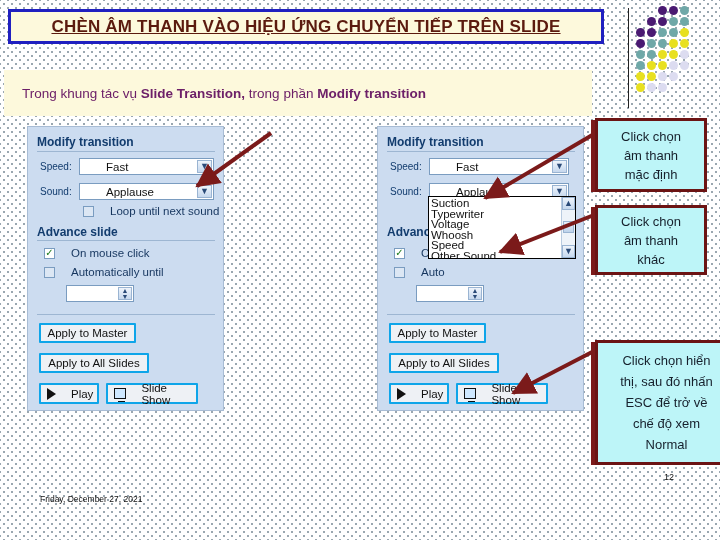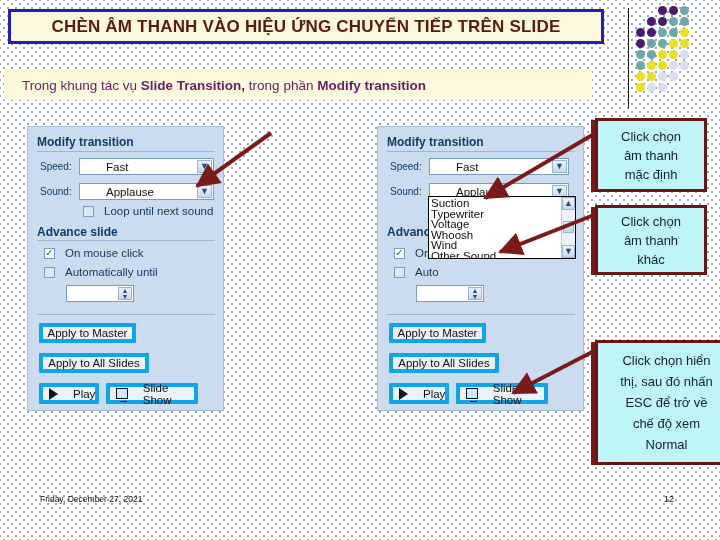--- a/index.html
+++ b/index.html
@@ -23,26 +23,26 @@
   
   #title-box{
     position:absolute;left:8px;top:9px;width:596px;height:35px;
     background:#fdf9dc;
     border:3px solid #2020c0;
     box-sizing:border-box;
     display:flex;align-items:center;justify-content:center;
   }
   #title-text{
     font-size:17px;font-weight:bold;color:#5b1a0e;
-    letter-spacing:.2px;white-space:nowrap;
+    letter-spacing:.2px;white-space:nowrap;text-decoration:underline;
   }
 
   
   #subtitle-box{
-    position:absolute;left:4px;top:70px;width:588px;height:30px;
+    position:absolute;left:4px;top:70px;width:588px;height:46px;
     background:#fdf9dc;
     box-sizing:border-box;
     display:flex;align-items:center;
   }
   #subtitle-text{
     font-size:13.5px;color:#6d2068;padding-left:18px;white-space:nowrap;
   }
   #subtitle-text b{color:#6d2068;}
 
   
@@ -79,41 +79,41 @@
   }
   .combo span.val{padding-left:3px;margin-left:23px;}
   .combo .arrow{
     position:absolute;right:1px;top:1px;width:15px;height:13px;
     background:linear-gradient(#eef4fb,#c6d8ee);
     border:1px solid #9ab4d2;box-sizing:border-box;
     display:flex;align-items:center;justify-content:center;
     color:#2a4a78;font-size:9px;line-height:1;
   }
 
-  .cbrow{position:absolute;display:flex;align-items:center;gap:10px;font-size:11.5px;color:#15355e;}
+  .cbrow{position:absolute;display:flex;align-items:center;gap:16px;font-size:11.5px;color:#15355e;}
   .cbox{
     width:11px;height:11px;background:#fff;border:1px solid #7a9cc0;
     box-sizing:border-box;display:flex;align-items:center;justify-content:center;
     font-size:10px;line-height:1;color:#1b7a1b;
   }
   .cbox.dim{background:#dce7f4;}
 
   .spinbox{
     position:absolute;height:17px;width:68px;background:#fff;
     border:1px solid #7a9cc0;box-sizing:border-box;
   }
   .spinbox .sp{
     position:absolute;right:1px;top:1px;width:14px;height:13px;
     background:linear-gradient(#eef4fb,#c6d8ee);border:1px solid #9ab4d2;
     box-sizing:border-box;font-size:7px;line-height:6px;color:#2a4a78;
     text-align:center;padding-top:0px;
   }
 
   .btn{
-    position:absolute;background:#eef1f5;border:4px solid #0ea5e9;
+    position:absolute;background:#eef1f5;border:2px solid #0ea5e9;
     box-sizing:border-box;font-size:11.5px;color:#111;
     display:flex;align-items:center;justify-content:center;
     border-radius:1px;
   }
   .btn.icon-btn{justify-content:flex-start;padding-left:6px;gap:15px;}
   .play-tri{
     width:0;height:0;border-left:9px solid #111;
     border-top:6px solid transparent;border-bottom:6px solid transparent;
   }
   .ss-icon{
@@ -155,21 +155,21 @@
   #callout-click{left:272px;top:114px;width:92px;height:38px;font-size:14px;}
   #callout-default{left:595px;top:118px;width:112px;height:74px;}
   #callout-other{left:595px;top:205px;width:112px;height:70px;}
   #callout-show{left:595px;top:340px;width:143px;height:125px;line-height:21px;}
 
   
   #arrows{position:absolute;left:0;top:0;width:720px;height:540px;z-index:7;}
 
   
   #footer-date{position:absolute;left:40px;top:494px;font-size:8.5px;color:#111;}
-  #footer-page{position:absolute;left:664px;top:494px;font-size:9px;color:#111;}
+  #footer-page{position:absolute;left:664px;top:472px;font-size:9px;color:#111;}
 </style>
 </head>
 <body>
 
 <div id="slide">
 
   <div id="title-box">
     <div id="title-text">CHÈN ÂM THANH VÀO HIỆU ỨNG CHUYỂN TIẾP TRÊN SLIDE</div>
   </div>
 
@@ -308,21 +308,21 @@
       <span>Slide Show</span>
     </div>
   </div>
 
   <div id="dropdown">
     <ul id="dd-list">
         <li>Suction</li>
         <li>Typewriter</li>
         <li>Voltage</li>
         <li>Whoosh</li>
-        <li>Wind</li>
+        <li>Speed</li>
         <li>Other Sound…</li>
       </ul>
     <div id="dd-scroll">
       <div class="dd-arr" style="top:0;">▲</div>
       <div id="dd-thumb"></div>
       <div class="dd-arr" style="bottom:0;">▼</div>
     </div>
   </div>
 
   <svg id="arrows" viewBox="0 0 720 540">

